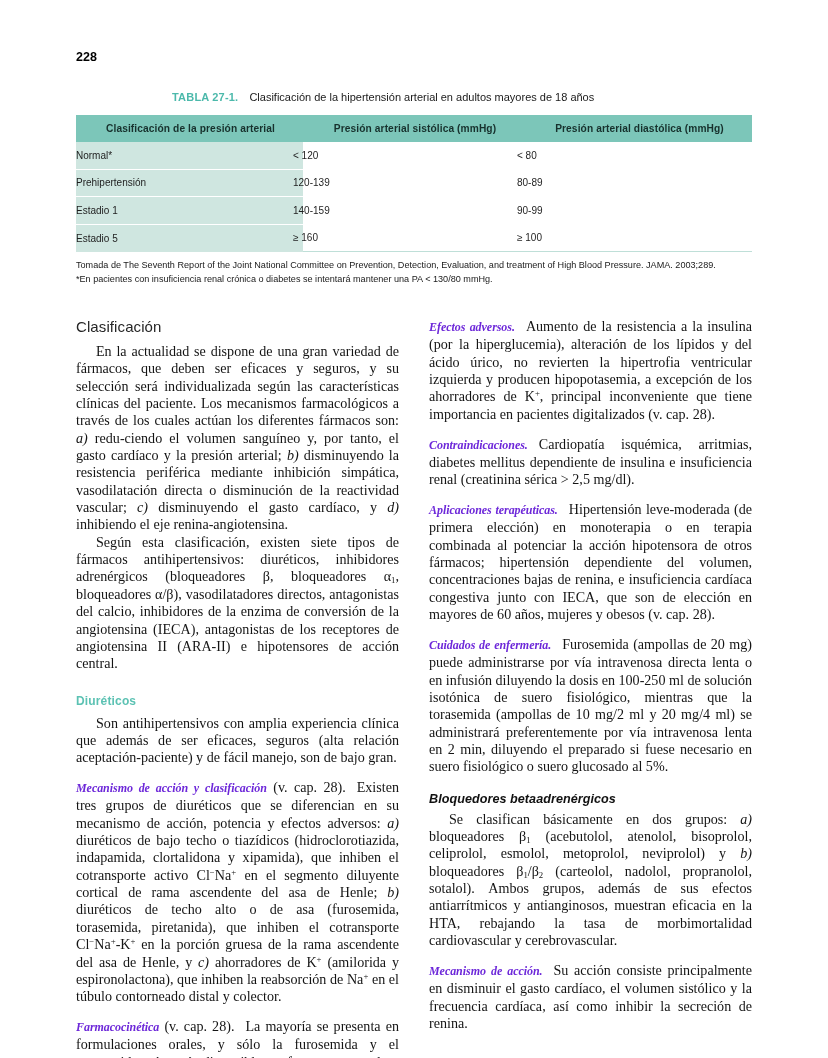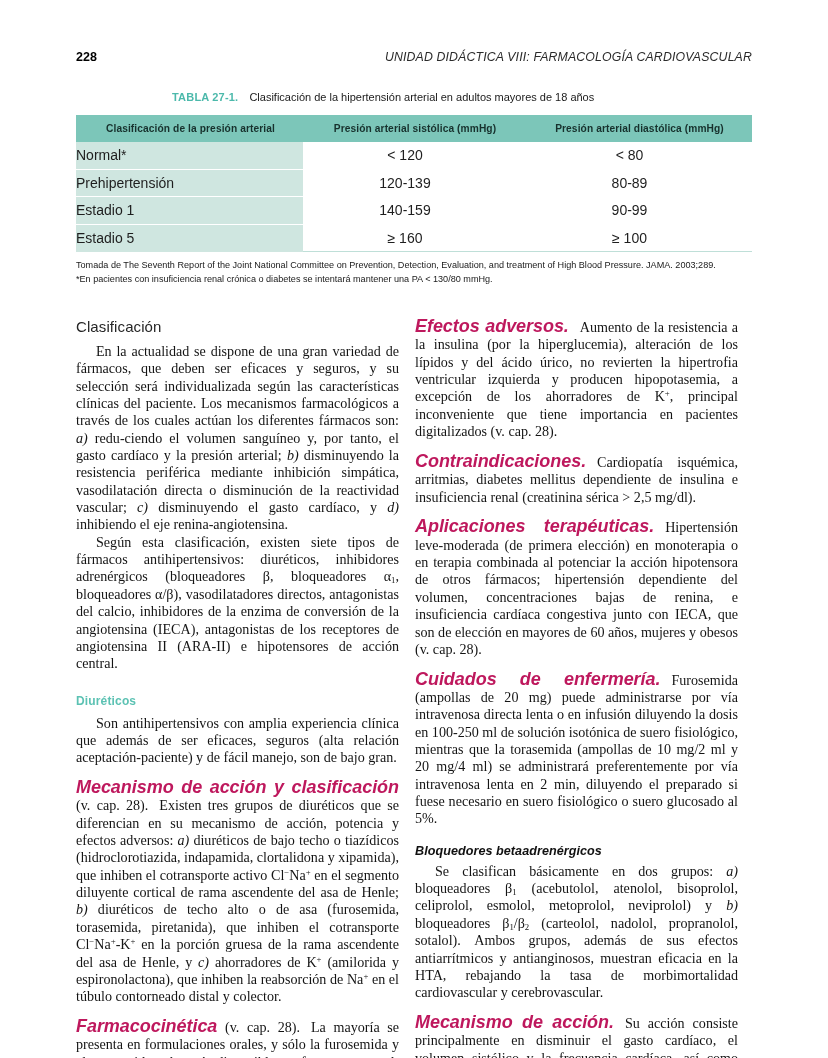--- a/index.html
+++ b/index.html
@@ -93,36 +93,35 @@
     letter-spacing: 0.1px;
     border: none;
   }
   table.bp thead th.h1 {
     text-align: left;
     padding-left: 30px;
   }
 
   table.bp tbody td {
     height: 26.5px;
-    font-size: 14px;
+    font-size: 10px;
     color: #1e1e1e;
     border-bottom: 1.3px solid #ffffff;
     padding: 0;
   }
   table.bp tbody tr:last-child td { border-bottom: none; }
 
   td.lab {
     background: #cfe6e0;
     padding-left: 30px;
     text-align: left;
     border-bottom: 1.3px solid #ffffff;
   }
   td.val {
     background: #ffffff;
-    text-align: center;
     border-bottom: 1.2px solid #bfdfd8;
     position: relative;
   }
   td.val span { display: inline-block; transform: translateX(-10px); }
   table.bp tbody tr:last-child td.val { border-bottom: 1.2px solid #bfdfd8; }
 
   .table-foot {
     margin-top: 7px;
     font-family: "Liberation Sans", sans-serif;
     font-size: 9.1px;
@@ -134,21 +133,21 @@
   .table-foot p.fn2 { margin-top: 1px; }
 
   
   .columns {
     position: absolute;
     top: 318px;
     left: 76px;
     width: 676px;
     height: 690px;
     display: flex;
-    gap: 16px;
+    gap: 30px;
   }
   .col {
     width: 323px;
     position: relative;
   }
 
   h2.sec-head {
     font-family: "Liberation Sans", sans-serif;
     font-size: 15px;
     font-weight: normal;
@@ -181,41 +180,40 @@
     line-height: 17.35px;
     text-align: justify;
     text-indent: 20px;
     color: #141414;
     hyphens: manual;
   }
   p.body.noindent { text-indent: 0; }
   p.body.gap { margin-top: 12.5px; }
 
   .lead {
-    font-family: Liberation Sans, sans-serif;
+    font-family: Liberation Serif, serif;
     font-weight: bold;
     font-style: italic;
-    font-size: 18px;
+    font-size: 12px;
     letter-spacing: -0.05px;
-    color: #be185d;
+    color: #6d28d9;
   }
   .gapsp { display: inline-block; width: 11px; }
 
   .it { font-style: italic; }
   sup.sm { font-size: 0.62em; vertical-align: 0.52em; line-height: 0; }
   sub.sm { font-size: 0.62em; vertical-align: -0.22em; line-height: 0; }
 </style>
 </head>
 <body>
 
 <div class="page">
 
   <div class="running-head">
     <span class="folio">228</span>
-    <span class="running-title">UNIDAD DIDÁCTICA VIII: FARMACOLOGÍA CARDIOVASCULAR</span>
   </div>
 
   <div class="table-block">
 
     <div class="table-caption">
       <span class="tabla-label">TABLA 27-1.</span><span>Clasificación de la hipertensión arterial en adultos mayores de 18 años</span>
     </div>
 
     <table class="bp">
       <colgroup>

